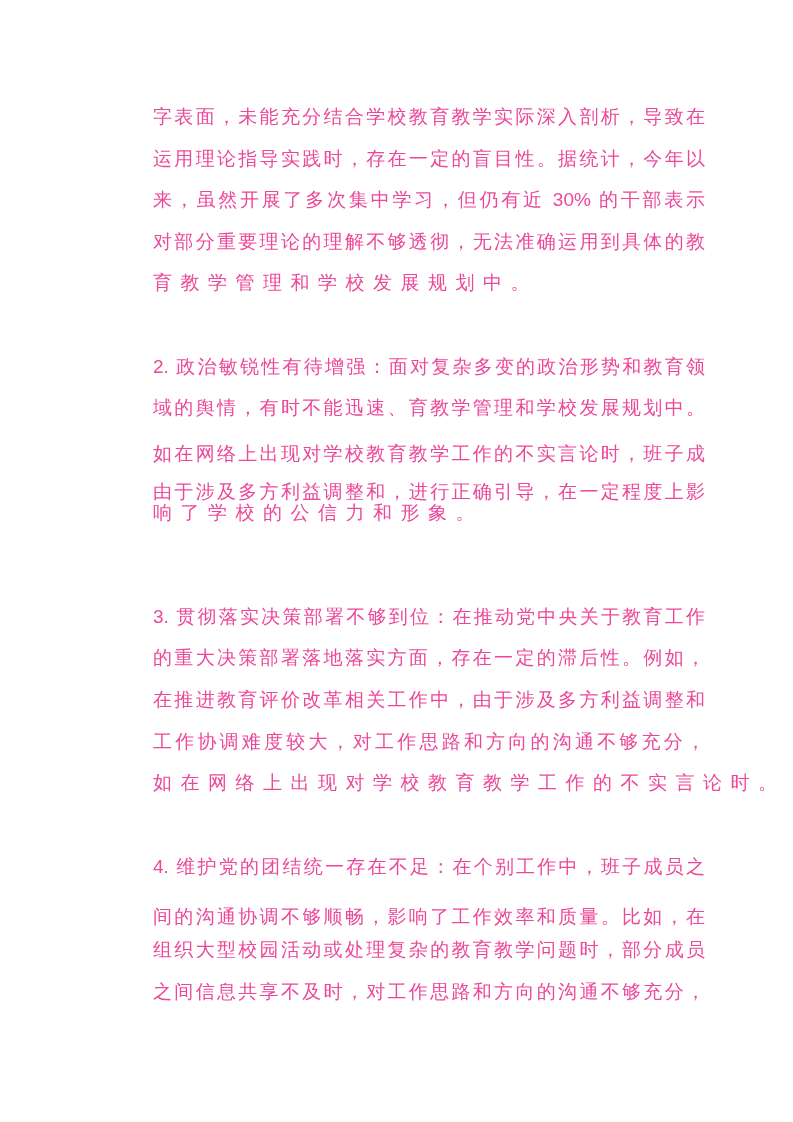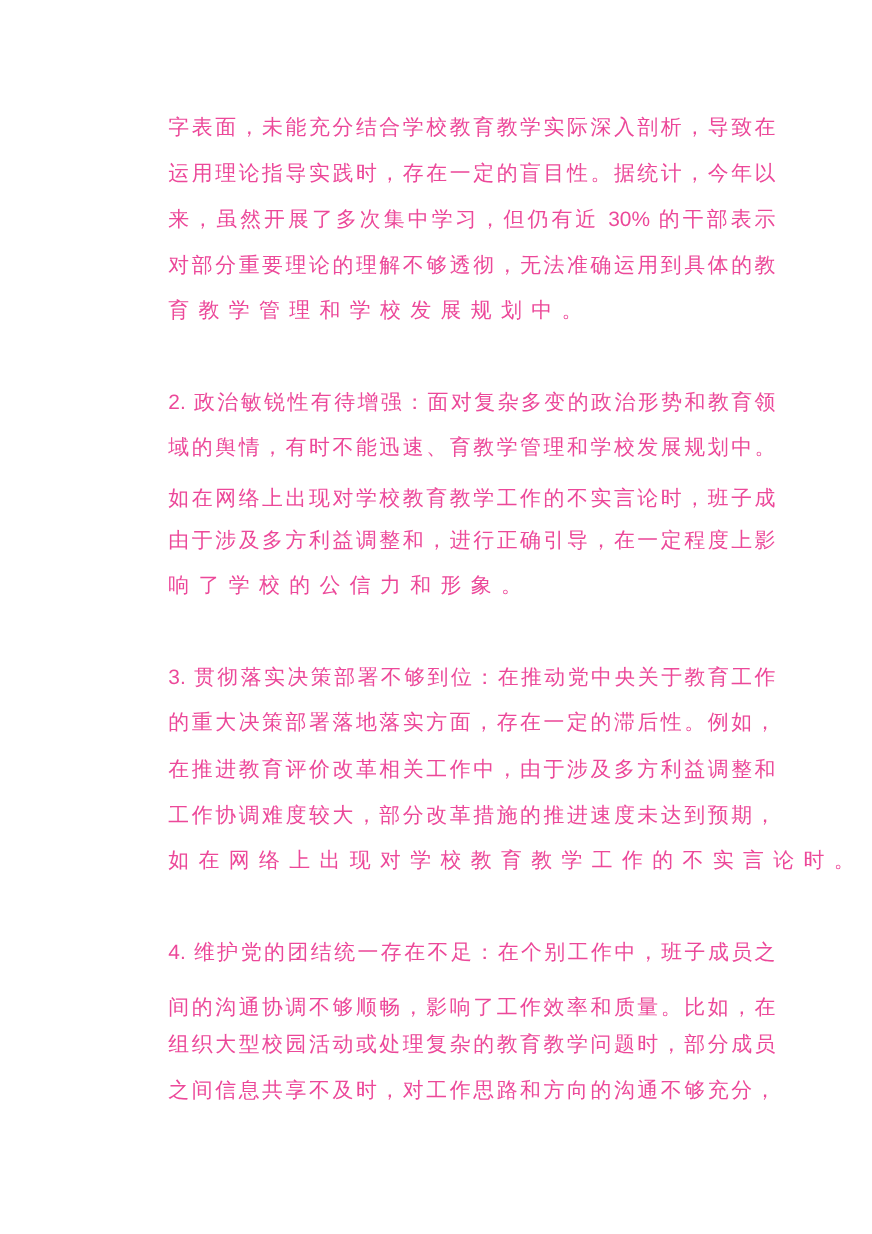--- a/index.html
+++ b/index.html
@@ -52,28 +52,28 @@
     <div class="line" style="top:185px">来，虽然开展了多次集中学习，但仍有近 30% 的干部表示</div>
     <div class="line" style="top:227px">对部分重要理论的理解不够透彻，无法准确运用到具体的教</div>
     <div class="line last" style="top:268px">育教学管理和学校发展规划中。</div>
   </div>
 
   <div>
     <div class="line" style="top:352px">2. 政治敏锐性有待增强：面对复杂多变的政治形势和教育领</div>
     <div class="line" style="top:393px">域的舆情，有时不能迅速、育教学管理和学校发展规划中。</div>
     <div class="line" style="top:439px">如在网络上出现对学校教育教学工作的不实言论时，班子成</div>
     <div class="line" style="top:477px">由于涉及多方利益调整和，进行正确引导，在一定程度上影</div>
-    <div class="line last" style="top:518px">响了学校的公信力和形象。</div>
+    <div class="line last" style="top:498px">响了学校的公信力和形象。</div>
   </div>
 
   <div>
     <div class="line" style="top:602px">3. 贯彻落实决策部署不够到位：在推动党中央关于教育工作</div>
     <div class="line" style="top:643px">的重大决策部署落地落实方面，存在一定的滞后性。例如，</div>
     <div class="line" style="top:685px">在推进教育评价改革相关工作中，由于涉及多方利益调整和</div>
-    <div class="line" style="top:727px">工作协调难度较大，部分改革措施的推进速度未达到预期，</div>
+    <div class="line" style="top:727px">工作协调难度较大，对工作思路和方向的沟通不够充分，</div>
     <div class="line last" style="top:768px">如在网络上出现对学校教育教学工作的不实言论时。</div>
   </div>
 
   <div>
     <div class="line" style="top:852px">4. 维护党的团结统一存在不足：在个别工作中，班子成员之</div>
     <div class="line" style="top:902px">间的沟通协调不够顺畅，影响了工作效率和质量。比如，在</div>
     <div class="line" style="top:935px">组织大型校园活动或处理复杂的教育教学问题时，部分成员</div>
     <div class="line" style="top:977px">之间信息共享不及时，对工作思路和方向的沟通不够充分，</div>
   </div>
 

